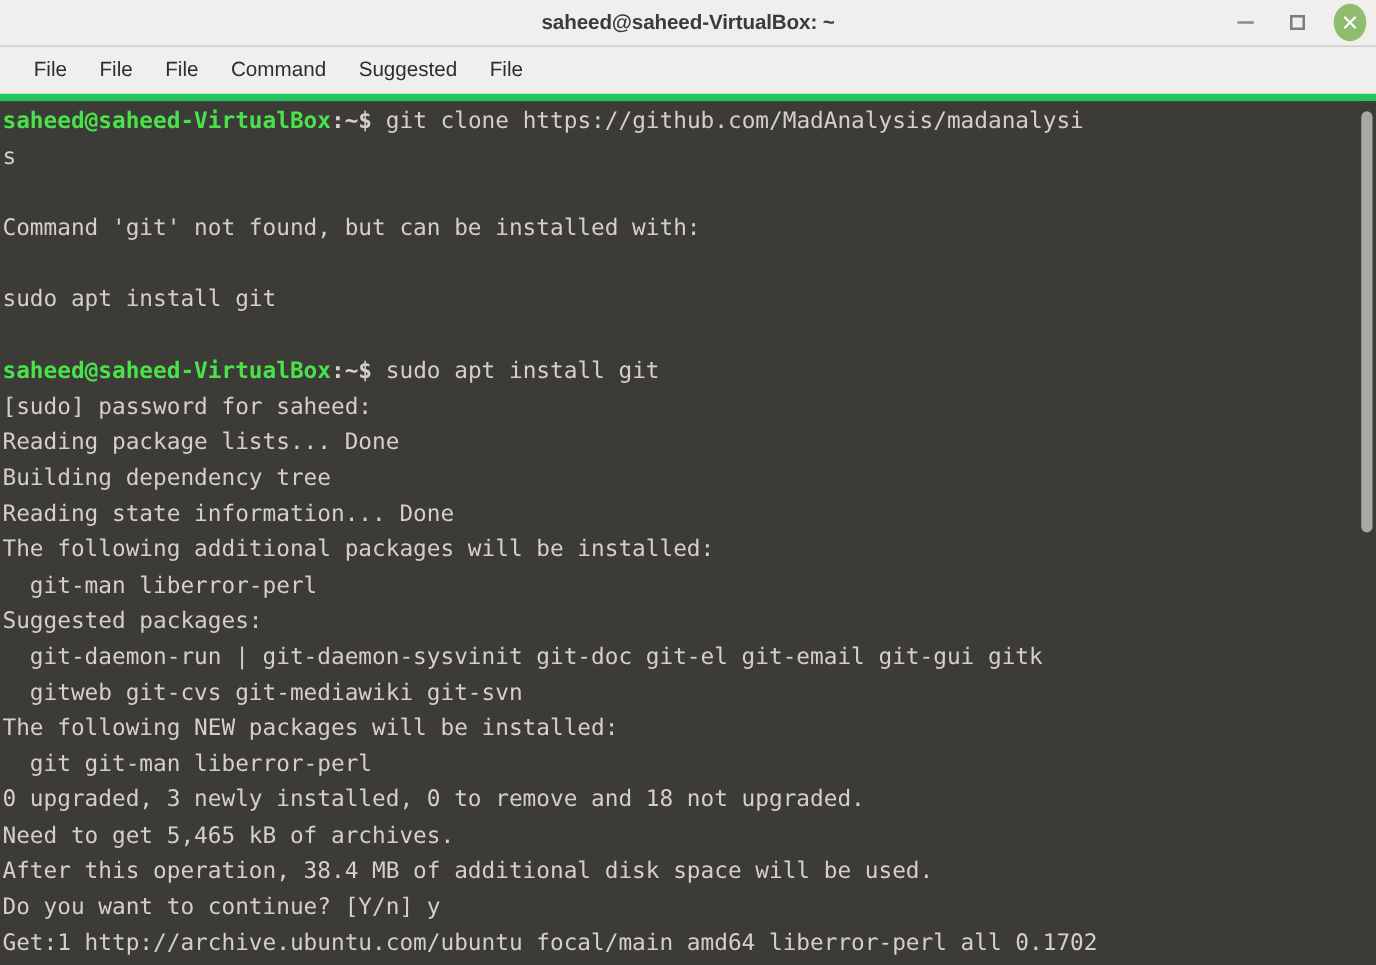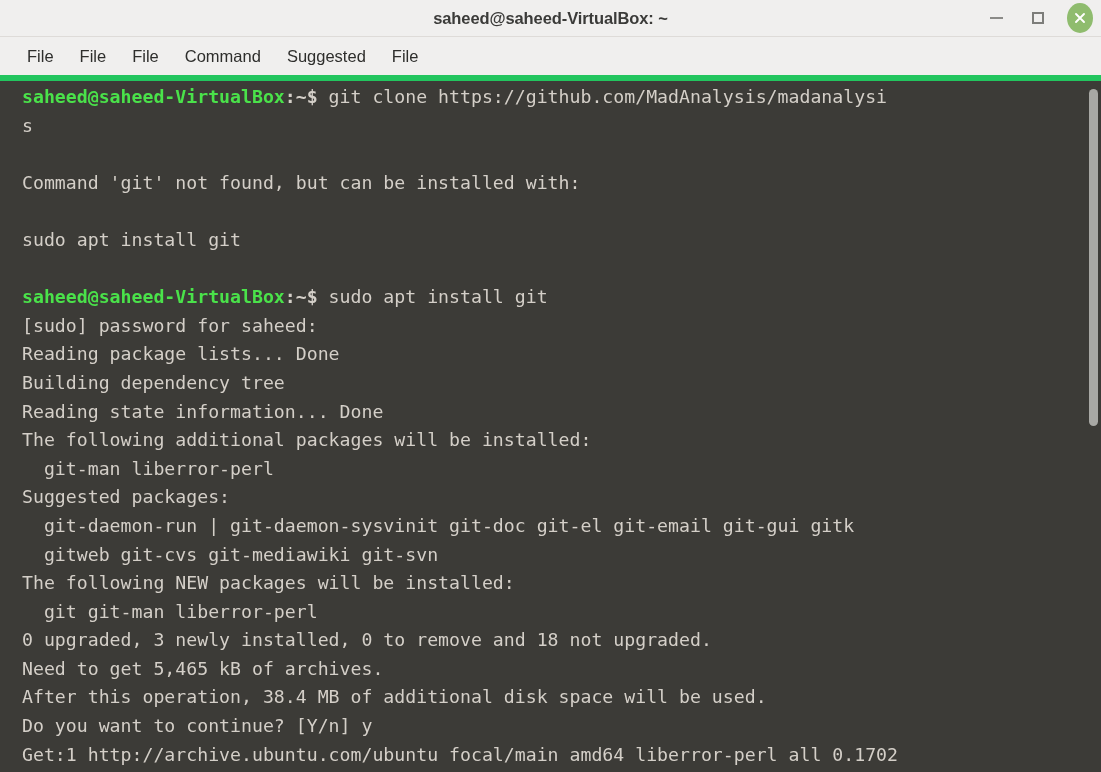--- a/index.html
+++ b/index.html
@@ -118,21 +118,20 @@
     left: 0;
     top: 2px;
     right: 0;
     font-family: "DejaVu Sans Mono", "Liberation Mono", monospace;
     font-size: 18.2px;
     line-height: 28.6px;
     color: #d4cfc8;
     letter-spacing: 0px;
     white-space: pre;
     padding-left: 2px;
-    margin-left: 20px;
   }
   .tline { height: 28.6px; }
   .tline .g { color: #4ae24a; font-weight: bold; }
   .tline .w { color: #d4cfc8; font-weight: bold; }
   .tline .n { color: #d4cfc8; font-weight: normal; }
 
   
   #scrollbar-track {
     position: absolute;
     right: 0px;

